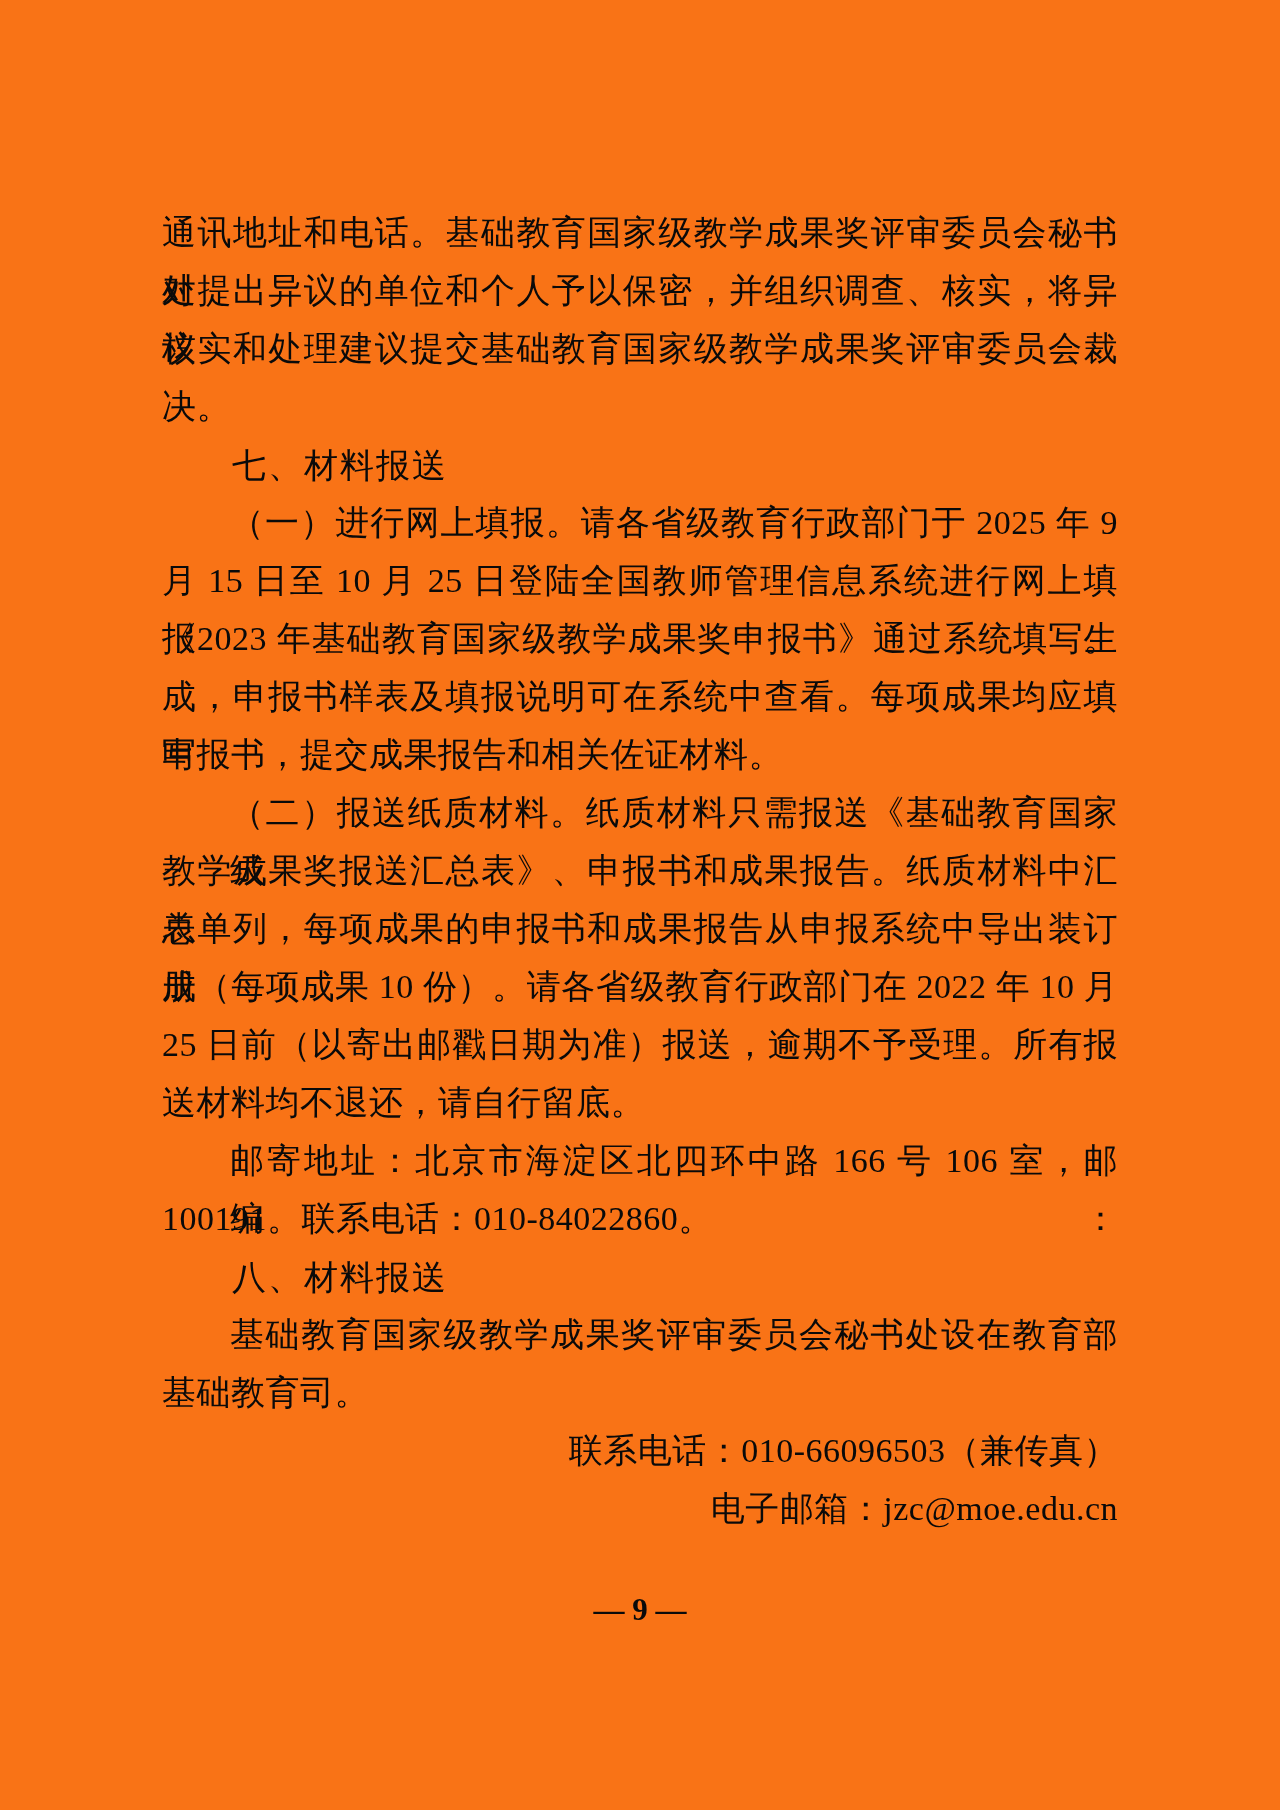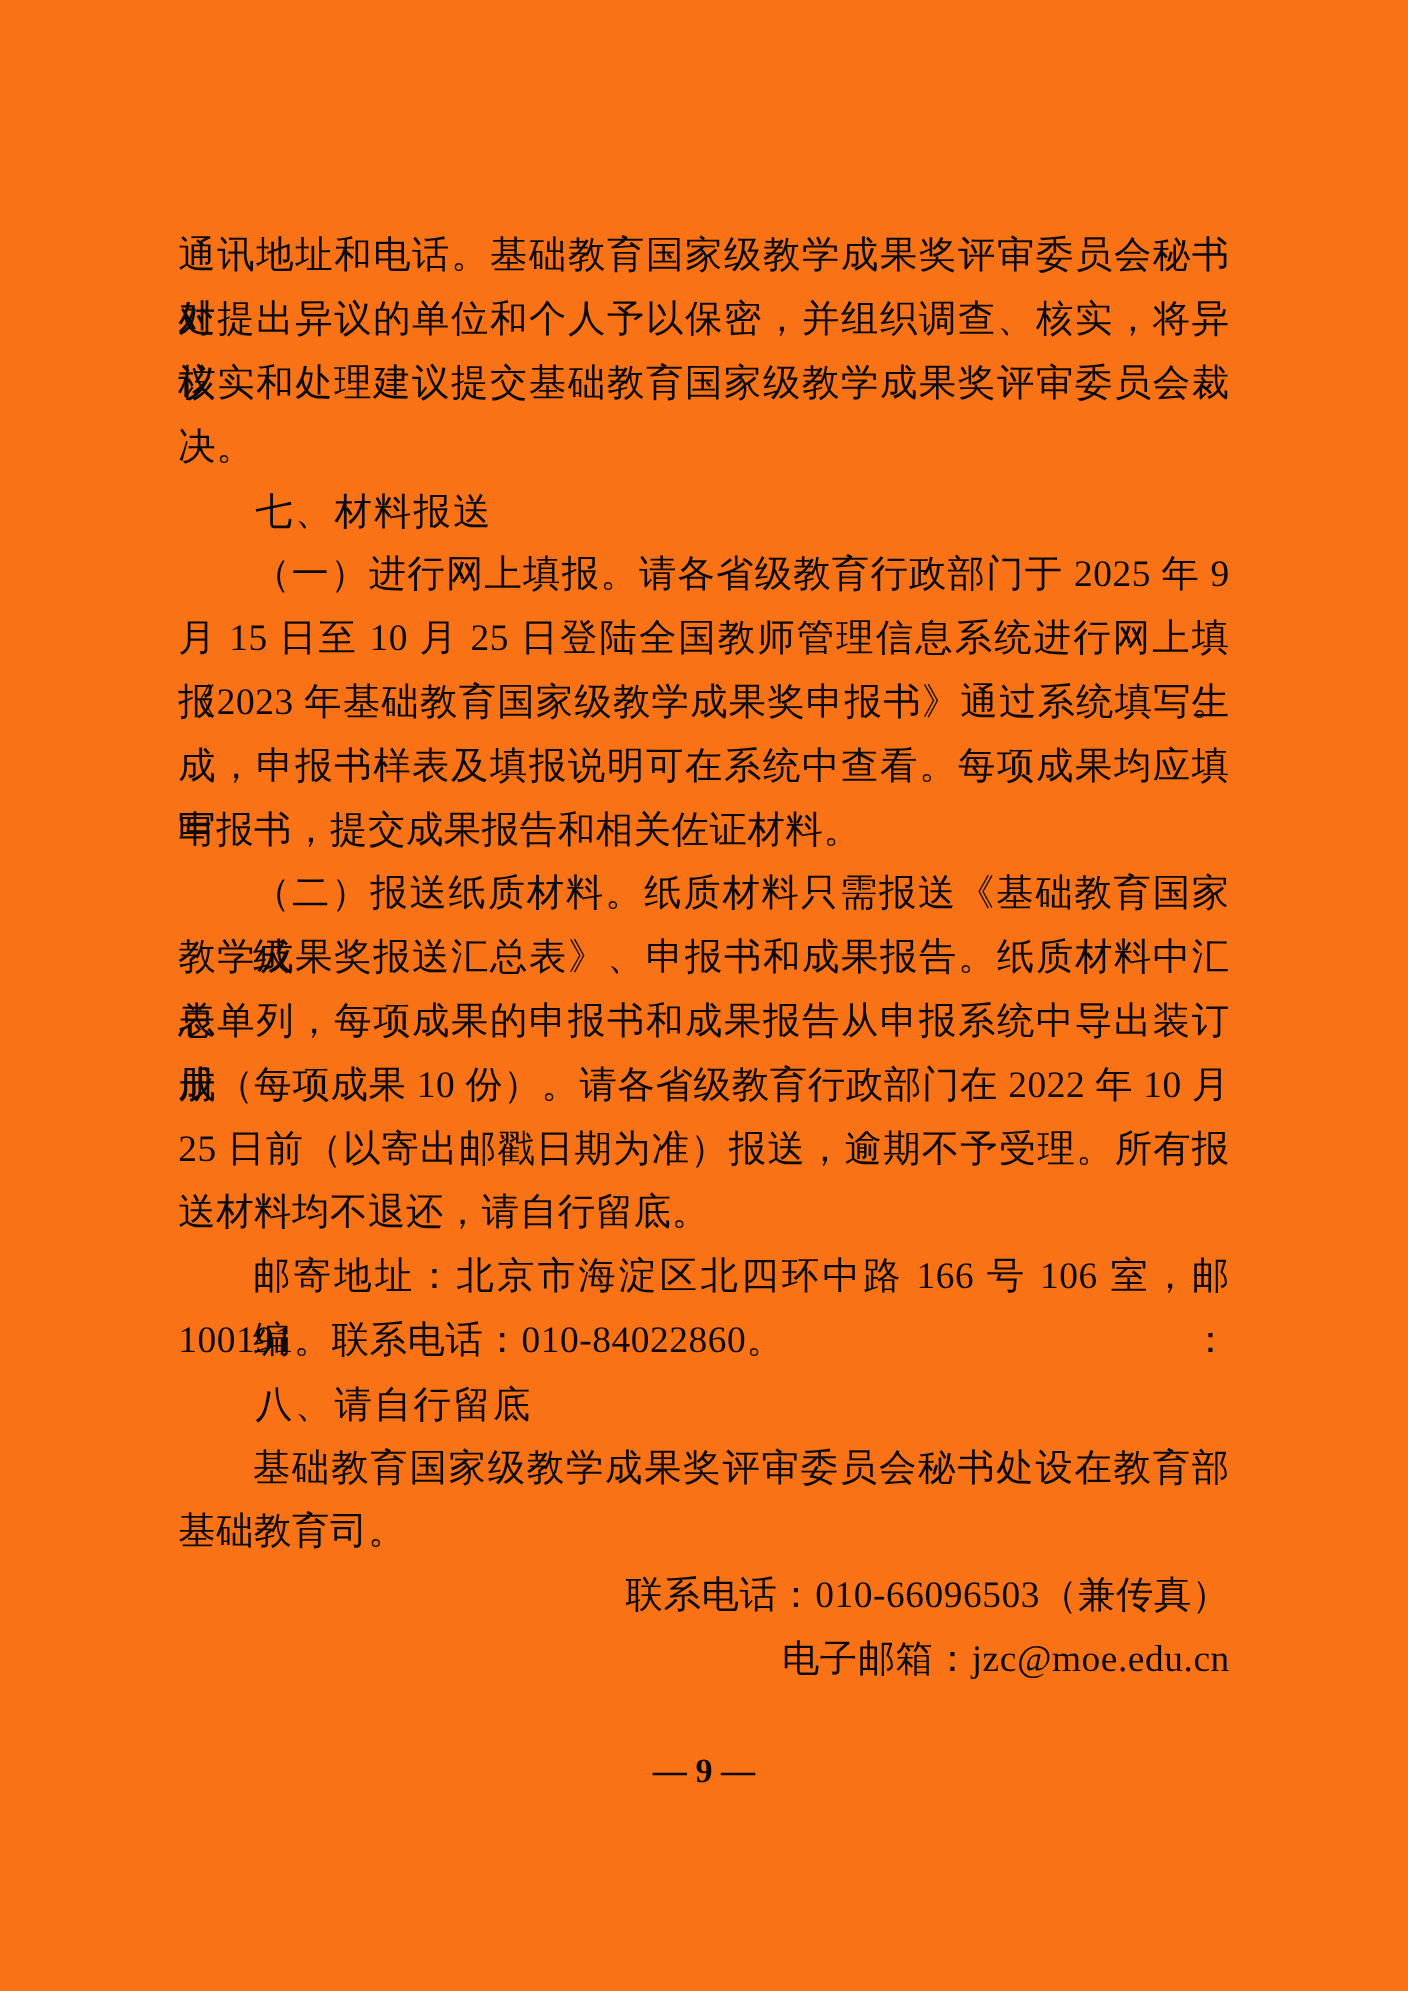--- a/index.html
+++ b/index.html
@@ -84,20 +84,20 @@
       <div class="line style-justify">成，申报书样表及填报说明可在系统中查看。每项成果均应填写</div>
       <div class="line style-left">申报书，提交成果报告和相关佐证材料。</div>
       <div class="line style-justify-indent">（二）报送纸质材料。纸质材料只需报送《基础教育国家级</div>
       <div class="line style-justify">教学成果奖报送汇总表》、申报书和成果报告。纸质材料中汇总</div>
       <div class="line style-justify">表单列，每项成果的申报书和成果报告从申报系统中导出装订成</div>
       <div class="line style-justify">册（每项成果 10 份）。请各省级教育行政部门在 2022 年 10 月</div>
       <div class="line style-justify">25 日前（以寄出邮戳日期为准）报送，逾期不予受理。所有报</div>
       <div class="line style-left">送材料均不退还，请自行留底。</div>
       <div class="line style-justify-indent">邮寄地址：北京市海淀区北四环中路 166 号 106 室，邮编：</div>
       <div class="line style-left">100191。联系电话：010-84022860。</div>
-      <div class="line style-heading">八、请自行留底</div>
+      <div class="line style-heading">八、材料报送</div>
       <div class="line style-justify-indent">基础教育国家级教学成果奖评审委员会秘书处设在教育部</div>
       <div class="line style-left">基础教育司。</div>
       <div class="line style-left-indent">联系电话：010-66096503（兼传真）</div>
       <div class="line style-left-indent">电子邮箱：jzc@moe.edu.cn</div>
     </div>
   <div class="page-number">— 9 —</div>
 </div>
 
 </body></html>

